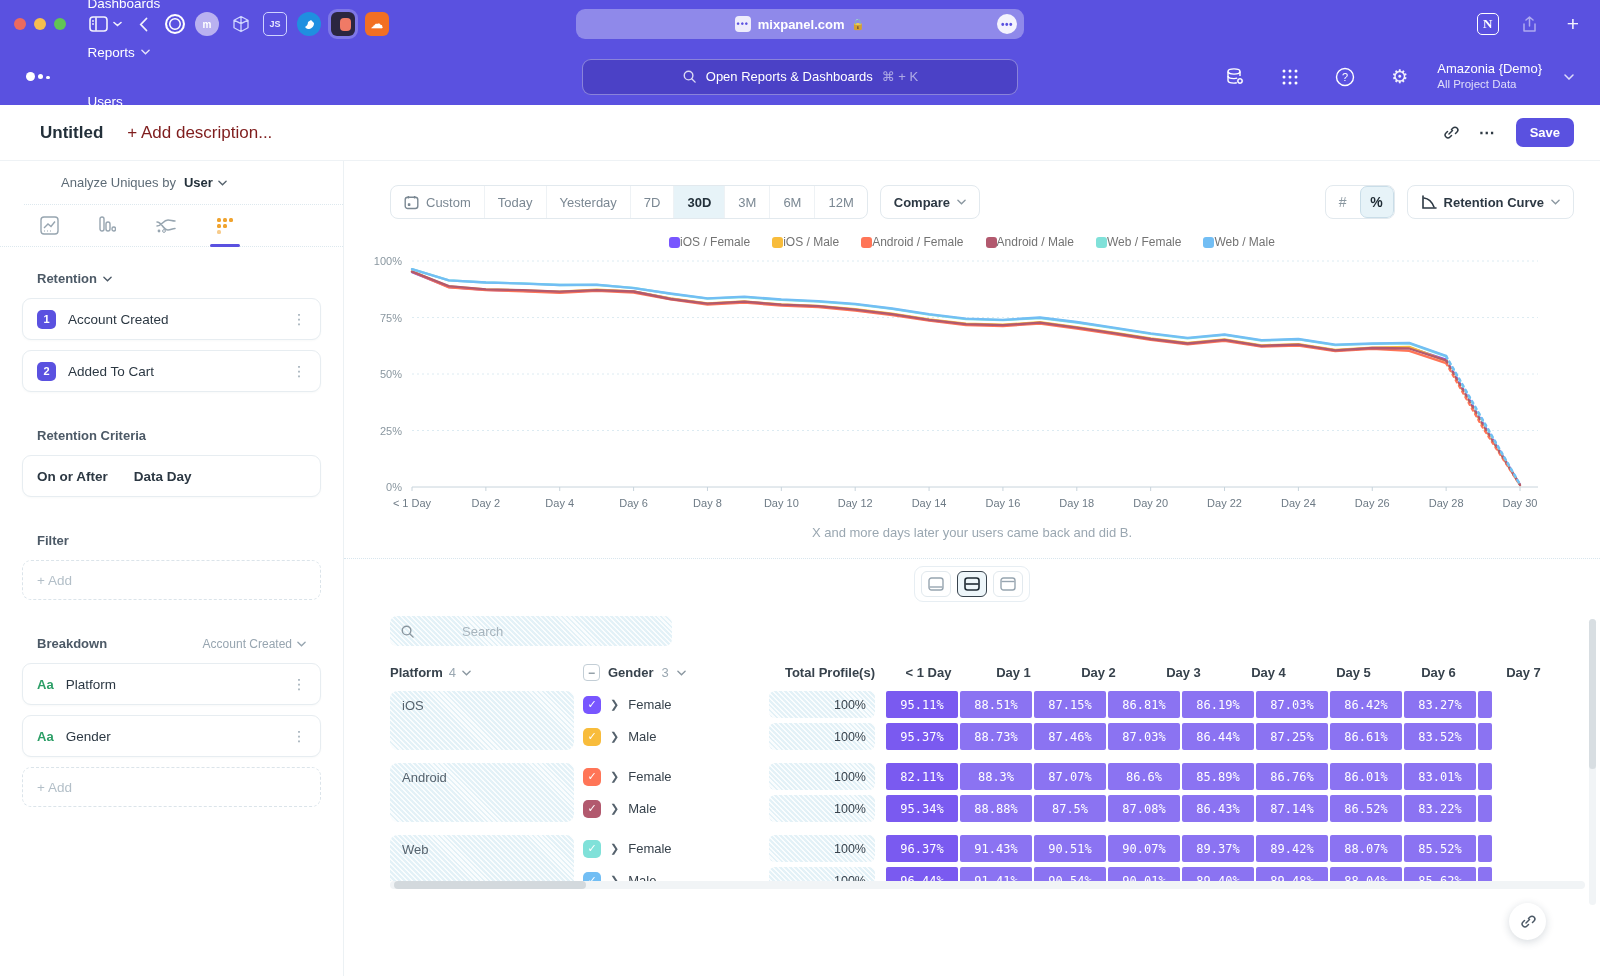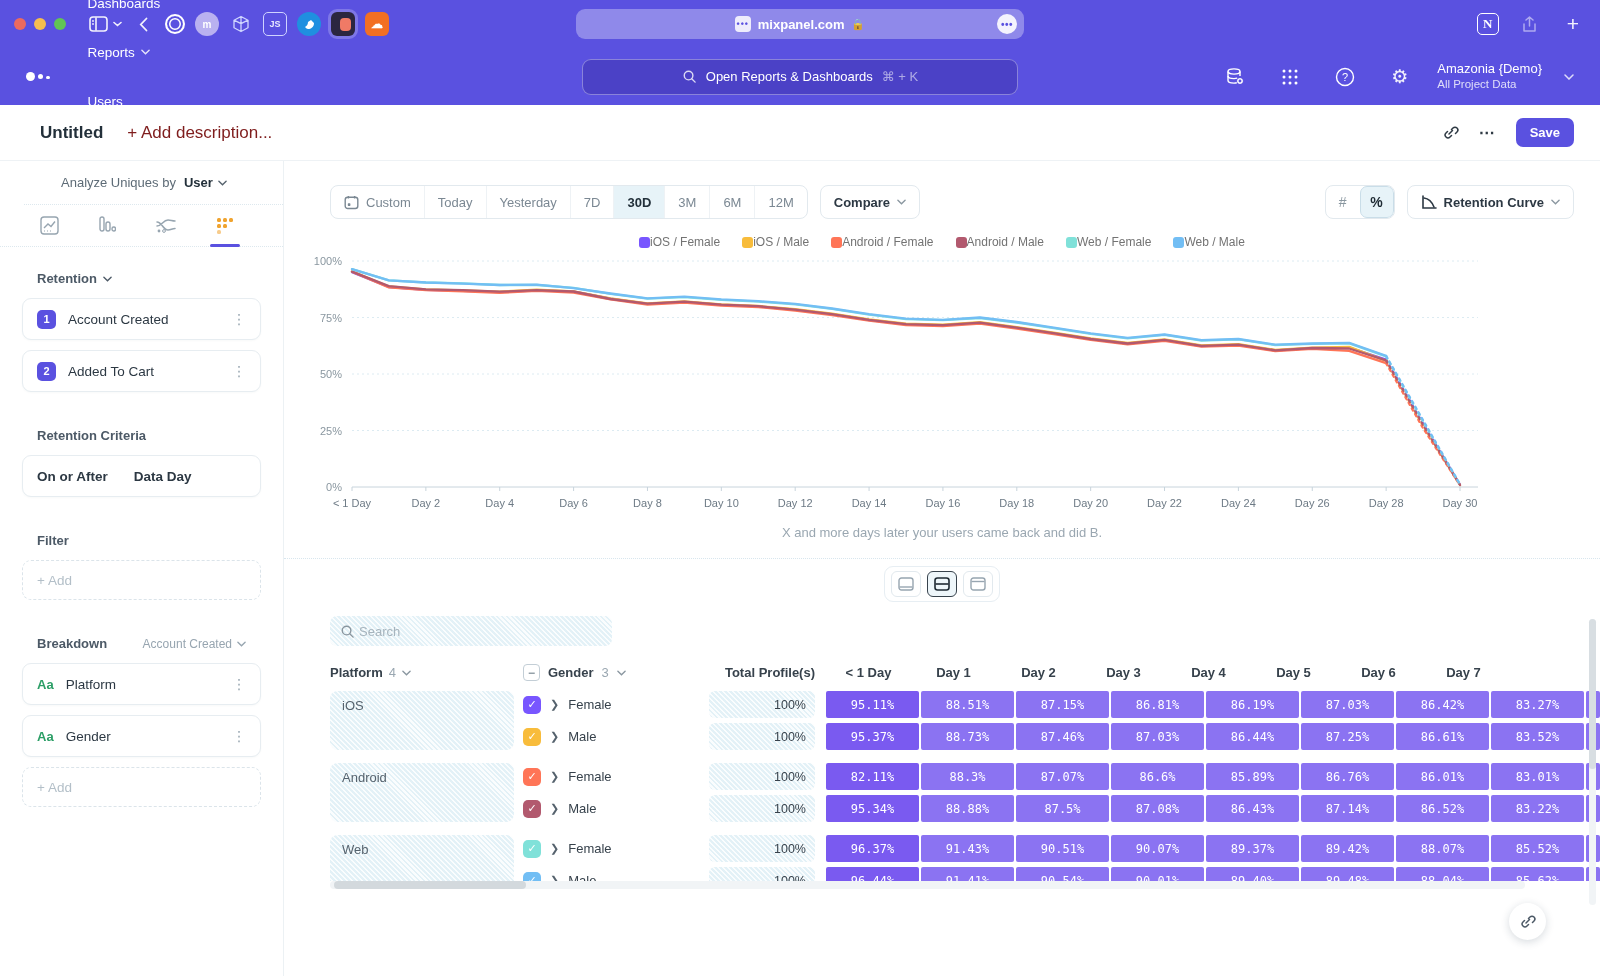--- a/index.html
+++ b/index.html
@@ -115,21 +115,21 @@
   .layout-toggles { display:flex; justify-content:center; margin-top:7px; }
   .lt-group { display:flex; gap:6px; border:1px solid #e7eef3; border-radius:9px; padding:4px 6px; background:#fff; }
   .lt { width:30px; height:26px; border:1px solid #e2e9ee; border-radius:6px; display:flex; align-items:center;
     justify-content:center; color:#97a5b0; cursor:pointer; background:#fff;}
   .lt.active { border-color:#37424c; color:#1e2a33; background:#eef6fa; }
 
   
   .hatch { background-color:#edf6fa;
     background-image:repeating-linear-gradient(45deg, rgba(255,255,255,.75) 0 1.5px, rgba(198,227,238,.25) 1.5px 3.5px); }
   .tsearch { margin:14px 0 0 46px; width:282px; height:30px; border-radius:7px; display:flex; align-items:center;
-    padding:0 10px; gap:4px; color:#97a5b0; }
+    padding:0 10px; gap:16px; color:#97a5b0;justify-content:space-between; }
   .tsearch input { border:none; outline:none; background:transparent; font-size:13px; color:#37424c; width:200px;
     font-family:"Liberation Sans", sans-serif;}
   .tsearch input::placeholder { color:#a7b4bd; }
   .thead { display:flex; align-items:center; margin:18px 0 0 46px; font-size:13px; color:#37424c; }
   .th-platform { width:184px; display:flex; align-items:center; gap:6px; font-weight:600; }
   .th-count { color:#9aa7b1; font-weight:400; }
   .th-gender { width:186px; margin-left:9px; display:flex; align-items:center; gap:8px; font-weight:600; }
   .th-total { width:106px; text-align:right; font-weight:600; }
   .th-day { width:85px; text-align:center; font-weight:600; white-space:nowrap; }
   .ind-box { width:17px; height:17px; border:1.5px solid #c3ced6; border-radius:4px; display:flex; align-items:center;
@@ -141,21 +141,21 @@
   .g-row { height:27px; display:flex; align-items:center; gap:9px; }
   .cbx { width:18px; height:18px; border-radius:5px; color:#fff; font-size:11px; display:flex; align-items:center;
     justify-content:center; cursor:pointer; }
   .g-chev { color:#55626d; font-size:11px; cursor:pointer; }
   .g-label { font-size:13px; color:#37424c; }
   .t-col { width:106px; display:flex; flex-direction:column; gap:5px; }
   .t-cell { height:27px; border-radius:6px; display:flex; align-items:center; justify-content:flex-end; padding-right:9px;
     font-size:12.5px; color:#37424c; }
   .d-col { display:flex; flex-direction:column; gap:5px; margin-left:11px; }
   .d-row { display:flex; gap:2px; height:27px; }
-  .d-cell { width:93px; display:flex; align-items:center; justify-content:center; color:#fff; font-size:12px;
+  .d-cell { width:72px; display:flex; align-items:center; justify-content:center; color:#fff; font-size:12px;
     font-family:"DejaVu Sans Mono", monospace; border-radius:2px; }
   .d-cell.first { background:#7a5af0; }
   .d-cell.rest { background:#8b73f2; }
   .d-cell.sliver { width:14px; background:#8b73f2; }
   .hscroll { margin-left:46px; width:1195px; height:8px; border-radius:4px; background:#f1f4f6; position:relative; }
   .hscroll .thumb { position:absolute; left:4px; top:0; width:192px; height:8px; border-radius:4px; background:#d3d9dd; }
   .vscroll { position:absolute; right:4px; top:458px; width:7px; height:286px; border-radius:4px; background:#f1f4f6; }
   .vscroll .thumb { position:absolute; top:0; width:7px; height:150px; border-radius:4px; background:#d8dee2; }
   .float-link { position:fixed; right:54px; bottom:36px; width:37px; height:37px; border-radius:50%; background:#fff;
     box-shadow:0 2px 8px rgba(30,50,70,.18); display:flex; align-items:center; justify-content:center; color:#4c5966;

